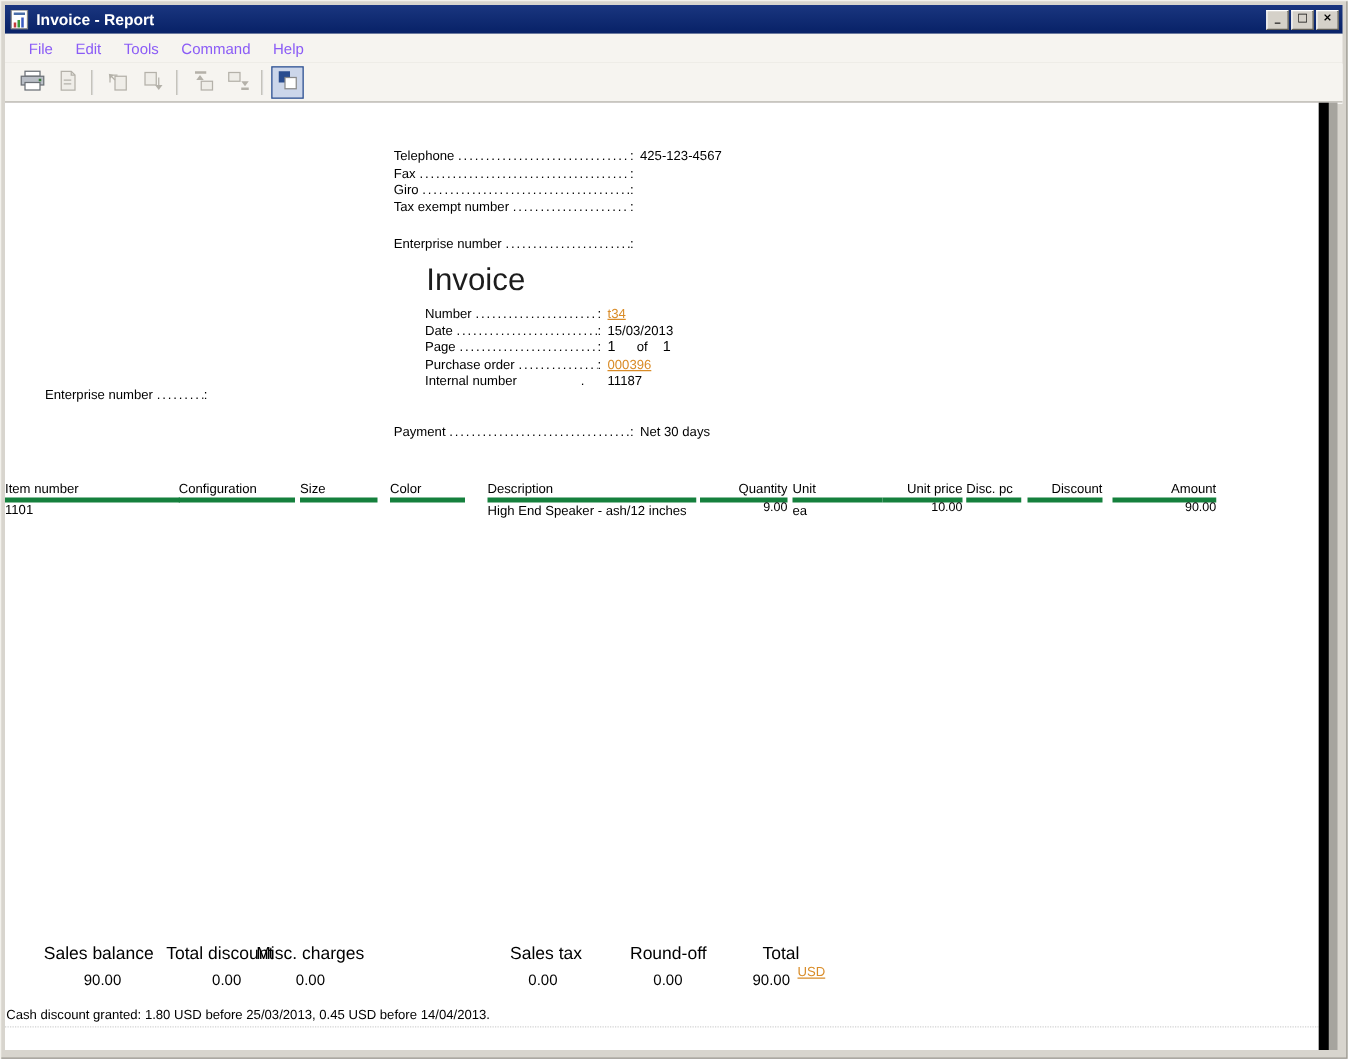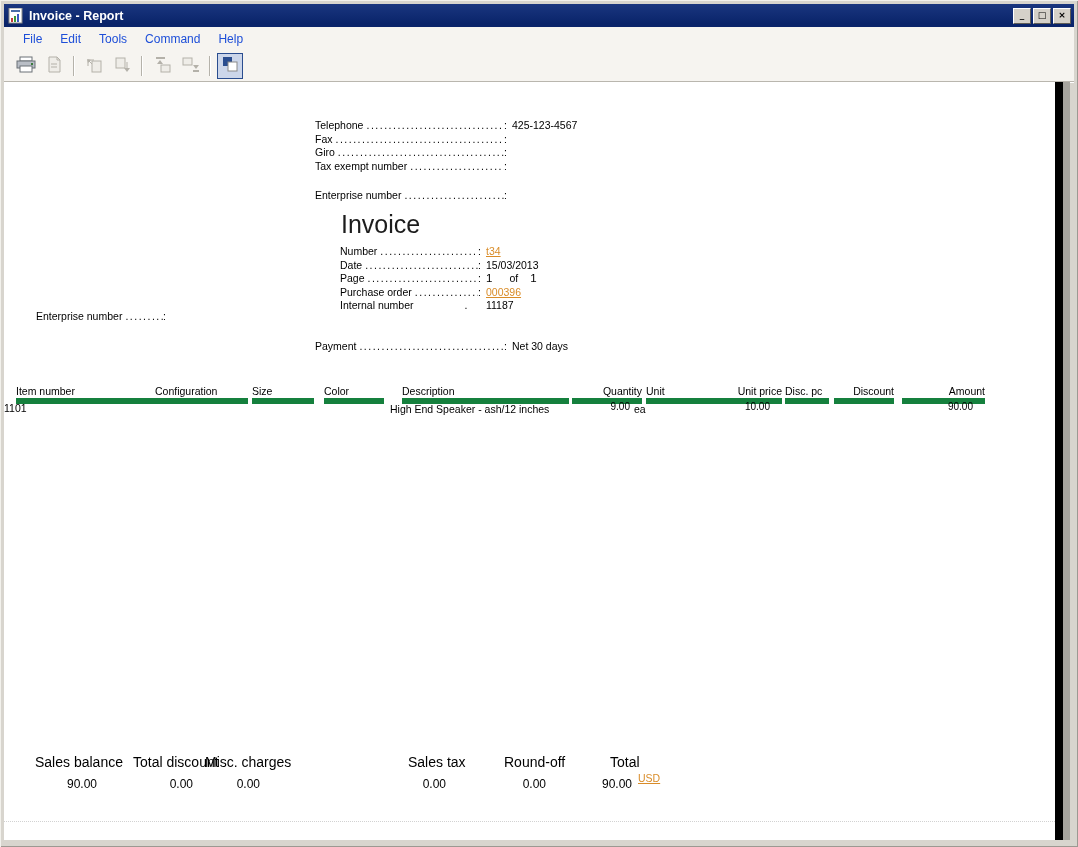--- a/index.html
+++ b/index.html
@@ -28,21 +28,21 @@
     background:#d5d1c9;
     border-top:1px solid #ffffff;border-left:1px solid #ffffff;
     border-right:1px solid #5f5c55;border-bottom:1px solid #5f5c55;
     font-size:9px;line-height:13px;text-align:center;font-weight:bold;color:#000;
     font-family:"DejaVu Sans", sans-serif;padding:0;
   }
   
   .menubar{
     position:absolute;left:4px;top:27px;right:4px;height:23px;
     background:#f6f4f0;display:flex;align-items:center;
-    padding-left:10px;font-size:12px;color:#1d4ed8;box-sizing:border-box;
+    padding-left:10px;font-size:12px;color:#8b5cf6;box-sizing:border-box;
   }
   .menu-item{padding:3px 9px;cursor:default;}
   
   .toolbar{
     position:absolute;left:4px;top:50px;right:4px;height:32px;
     background:#f6f4f0;display:flex;align-items:center;padding-left:8px;
     border-bottom:1px solid #b9b6ae;box-shadow:0 1px 0 #ffffff;box-sizing:border-box;
   }
   .tbtn{
     width:26px;height:26px;display:flex;align-items:center;justify-content:center;
@@ -64,22 +64,22 @@
   .addr div{line-height:13.5px;white-space:nowrap;}
   
   .frow{position:absolute;display:flex;white-space:nowrap;}
   .lead{display:flex;overflow:hidden;}
   .lbl{white-space:nowrap;}
   .dots{flex:1 1 auto;overflow:hidden;white-space:nowrap;letter-spacing:1.5px;padding:0 3px;}
   .val{margin-left:5px;white-space:nowrap;}
   .invoice-title{position:absolute;left:337px;top:128px;font-size:25px;line-height:28px;color:#1c1c1c;}
   .link{color:#d98c28;text-decoration:underline;cursor:pointer;}
   
-  .hcol{position:absolute;top:303px;height:13px;border-bottom:6px solid #15803d;
-        white-space:nowrap;overflow:hidden;box-sizing:content-box;margin-left:12px;}
+  .hcol{position:absolute;top:303px;height:13px;border-bottom:4px solid #15803d;
+        white-space:nowrap;overflow:hidden;box-sizing:content-box;}
   .cell{position:absolute;white-space:nowrap;}
   .num{font-size:10px;}
   .desc-cell{white-space:normal;line-height:14px;}
   
   .tot{position:absolute;top:672px;}
   .tl{font-size:14px;white-space:nowrap;}
   .tv{font-size:12px;text-align:right;margin-top:7px;}
   .footer{position:absolute;left:1px;top:724px;font-size:10.5px;white-space:nowrap;}
   .pagebreak-line{position:absolute;left:0;top:739px;width:1051px;border-top:1px dotted #d2d2d2;}
 </style>
@@ -333,19 +333,20 @@
       <div class="tot" style="left:500px;width:42px;">
         <div class="tl">Round-off</div>
         <div class="tv">0.00</div>
       </div>
       <div class="tot" style="left:596px;width:32px;">
         <div class="tl" style="margin-left:10px;">Total</div>
         <div class="tv">90.00</div>
       </div>
       <span class="abs link" style="left:634px;top:690px;">USD</span>
 
+      <div class="footer">Cash discount granted: 1.80 USD before 25/03/2013, 0.45 USD before 14/04/2013.</div>
       <div class="pagebreak-line"></div>
 
     </div>
     <div class="page-edge"></div>
   </div>
 
 </div>
 
 </body></html>

